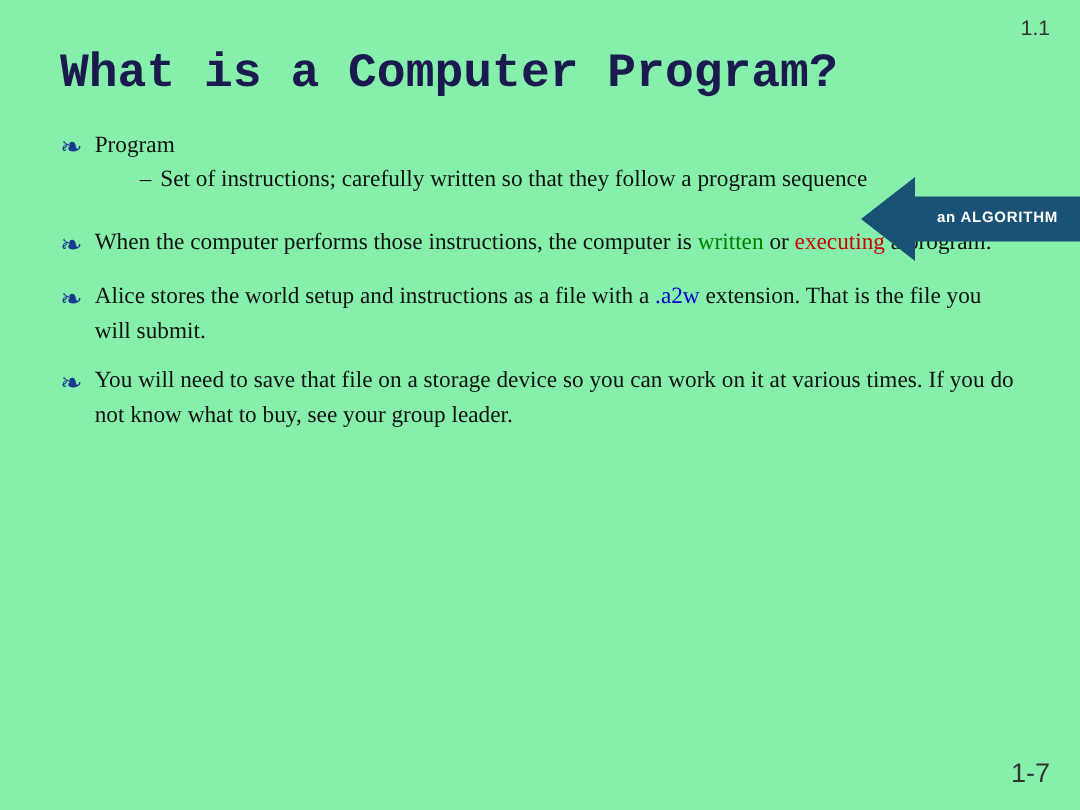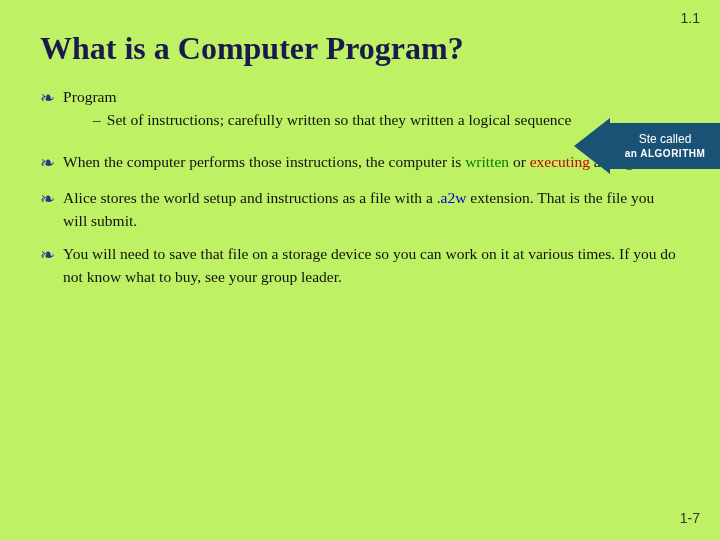--- a/index.html
+++ b/index.html
@@ -9,49 +9,49 @@
       height: 540px;
       background: #ffffff;
       font-family: 'Times New Roman', Times, serif;
       position: relative;
       overflow: hidden;
     }
 
     .slide {
       width: 720px;
       height: 540px;
-      background: #bef264;
+      background: #86efac;
       position: relative;
       padding: 30px 40px 40px 40px;
     }
 
     .slide-number-top {
       position: absolute;
       top: 10px;
       right: 20px;
       font-size: 14px;
       color: #333;
       font-family: Arial, sans-serif;
     }
 
     .slide-number-bottom {
       position: absolute;
       bottom: 14px;
       right: 20px;
-      font-size: 14px;
+      font-size: 18px;
       color: #333;
       font-family: Arial, sans-serif;
     }
 
     h1 {
       font-size: 32px;
       font-weight: bold;
       color: #1a1a4e;
       margin-bottom: 18px;
-      font-family: Liberation Serif, serif;
+      font-family: Liberation Mono, monospace;
     }
 
     .content {
       font-size: 15.5px;
       color: #111;
       line-height: 1.5;
     }
 
     .bullet-item {
       display: flex;
@@ -154,21 +154,21 @@
   <h1>What is a Computer Program?</h1>
 
   <div class="content">
 
     <div class="bullet-item">
       <span class="bullet-icon">❧</span>
       <div class="bullet-text">
         <span>Program</span>
         <div class="sub-bullet">
           <span class="sub-dash">–</span>
-          <span class="sub-text">Set of instructions; carefully written so that they written a logical sequence</span>
+          <span class="sub-text">Set of instructions; carefully written so that they follow a program sequence</span>
         </div>
       </div>
     </div>
 
     <div class="bullet-item">
       <span class="bullet-icon">❧</span>
       <div class="bullet-text">
         When the computer performs those instructions, the computer is
         <span class="highlight-green">written</span>
         or
@@ -191,20 +191,19 @@
       <div class="bullet-text">
         You will need to save that file on a storage device so you can work on it at various times.  If you do not know what to buy, see your group leader.
       </div>
     </div>
 
   </div>
 
   <div class="callout-container">
     <div class="callout-arrow"></div>
     <div class="callout-box">
-      <div class="line1">Ste called</div>
       <div class="line2">an ALGORITHM</div>
     </div>
   </div>
 
   <div class="slide-number-bottom">1-7</div>
 
 </div>
 
 </body></html>

